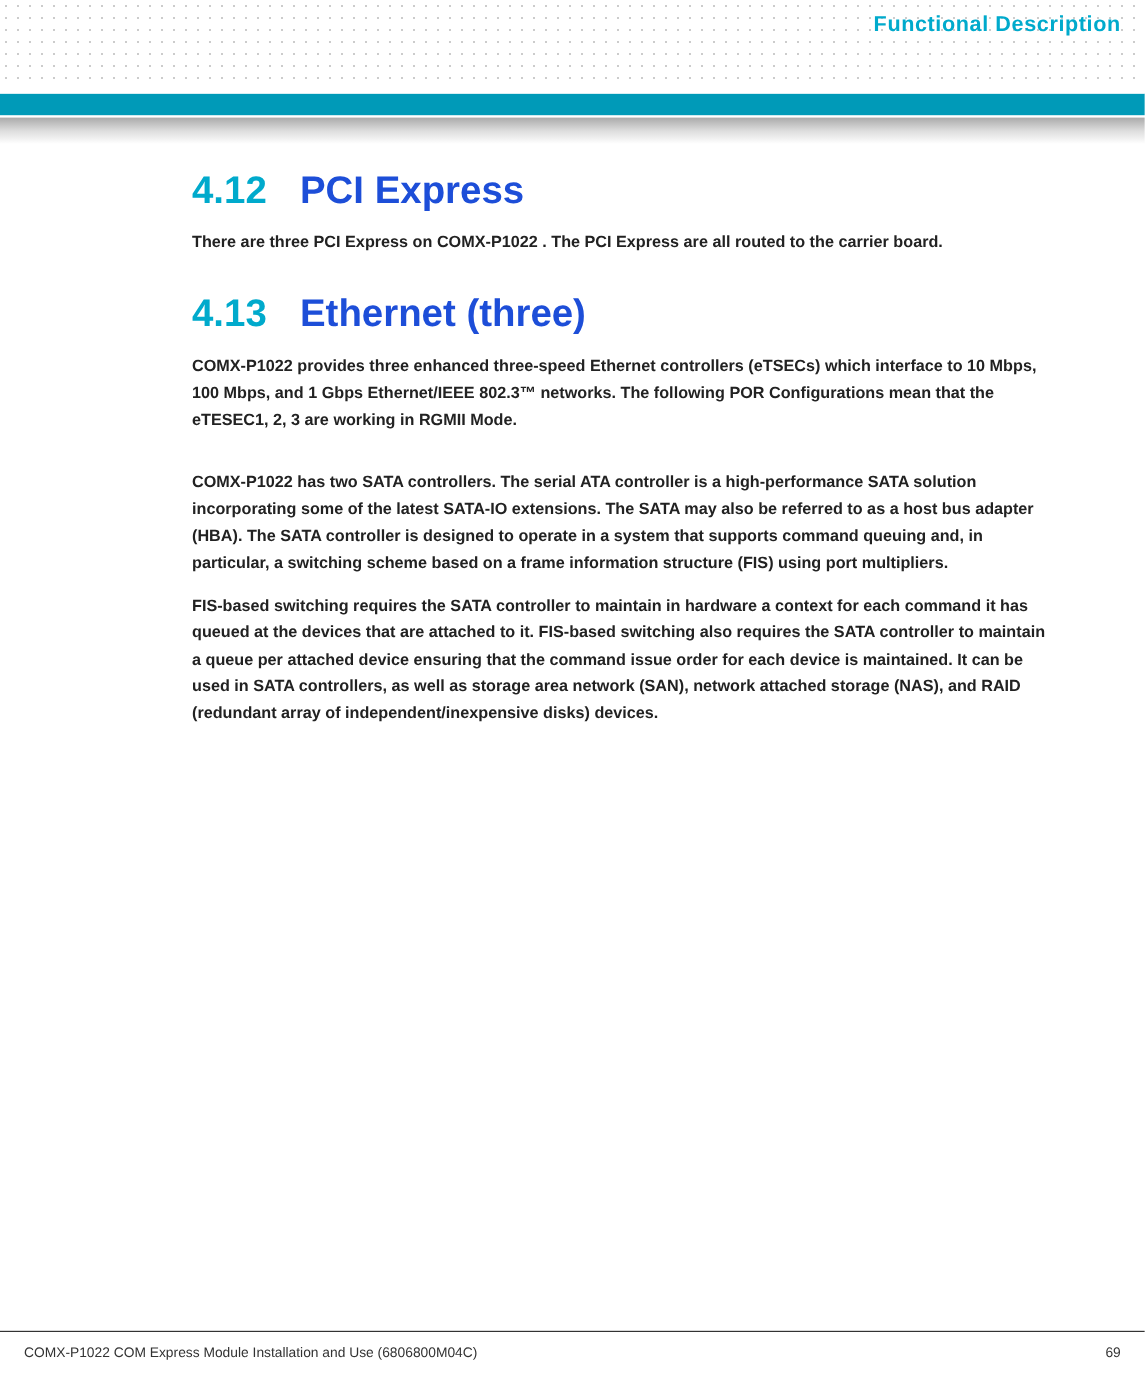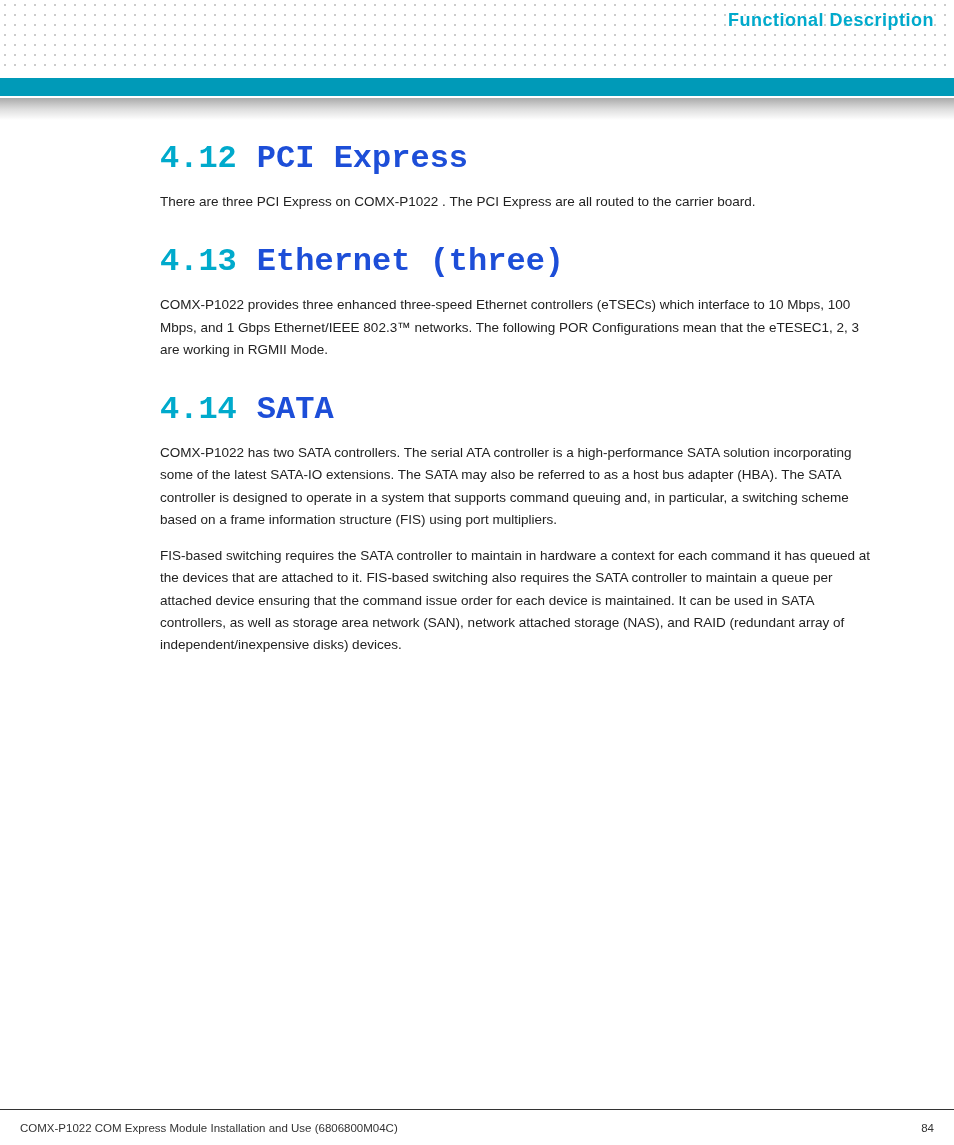--- a/index.html
+++ b/index.html
@@ -81,21 +81,20 @@
 
     
     .section {
       margin-bottom: 30px;
     }
 
     .section-header {
       display: flex;
       align-items: baseline;
       margin-bottom: 14px;
-      font-family: Liberation Mono, monospace;
     }
 
     .section-number {
       font-size: 32px;
       font-weight: bold;
       color: #00aacc;
       margin-right: 20px;
       min-width: 70px;
     }
 
@@ -107,20 +106,21 @@
 
     .section-body {
       font-size: 13.5px;
       line-height: 1.65;
       color: #222222;
       margin-left: 0;
     }
 
     .section-body p {
       margin-bottom: 14px;
+      font-weight: bold;
     }
 
     
     .footer {
       position: absolute;
       bottom: 0;
       left: 0;
       right: 0;
       height: 36px;
       border-top: 1px solid #333333;
@@ -171,28 +171,24 @@
     <div class="section-header">
       <span class="section-number">4.13</span>
       <span class="section-title">Ethernet (three)</span>
     </div>
     <div class="section-body">
       <p>COMX-P1022 provides three enhanced three-speed Ethernet controllers (eTSECs) which interface to 10 Mbps, 100 Mbps, and 1 Gbps Ethernet/IEEE 802.3™ networks. The following POR Configurations mean that the eTESEC1, 2, 3 are working in RGMII Mode.</p>
     </div>
   </div>
 
   <div class="section">
-    <div class="section-header">
-      <span class="section-number">4.14</span>
-      <span class="section-title">SATA</span>
-    </div>
     <div class="section-body">
       <p>COMX-P1022 has two SATA controllers. The serial ATA controller is a high-performance SATA solution incorporating some of the latest SATA-IO extensions. The SATA may also be referred to as a host bus adapter (HBA). The SATA controller is designed to operate in a system that supports command queuing and, in particular, a switching scheme based on a frame information structure (FIS) using port multipliers.</p>
       <p>FIS-based switching requires the SATA controller to maintain in hardware a context for each command it has queued at the devices that are attached to it. FIS-based switching also requires the SATA controller to maintain a queue per attached device ensuring that the command issue order for each device is maintained. It can be used in SATA controllers, as well as storage area network (SAN), network attached storage (NAS), and RAID (redundant array of independent/inexpensive disks) devices.</p>
     </div>
   </div>
 
 </div>
 
 <div class="footer">
   <span class="footer-left">COMX-P1022 COM Express Module Installation and Use (6806800M04C)</span>
-  <span class="footer-right">84</span>
+  <span class="footer-right">69</span>
 </div>
 
 </body></html>

